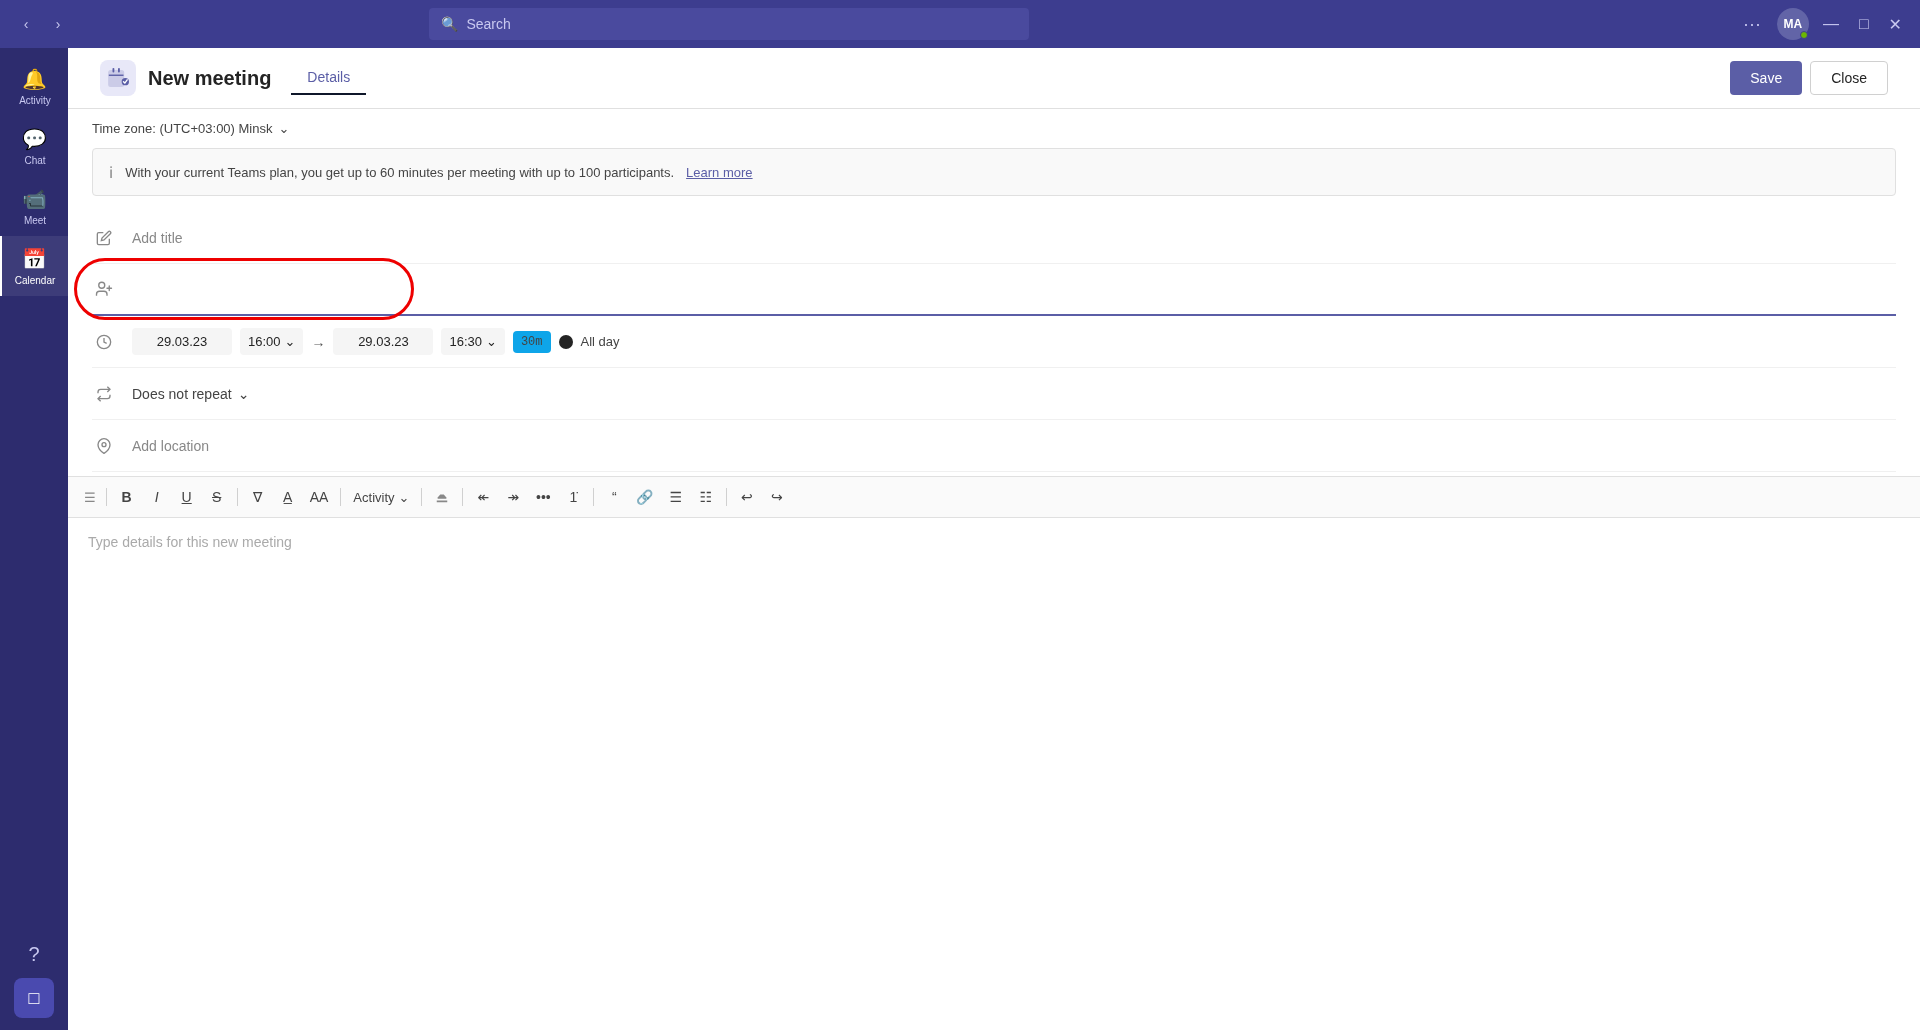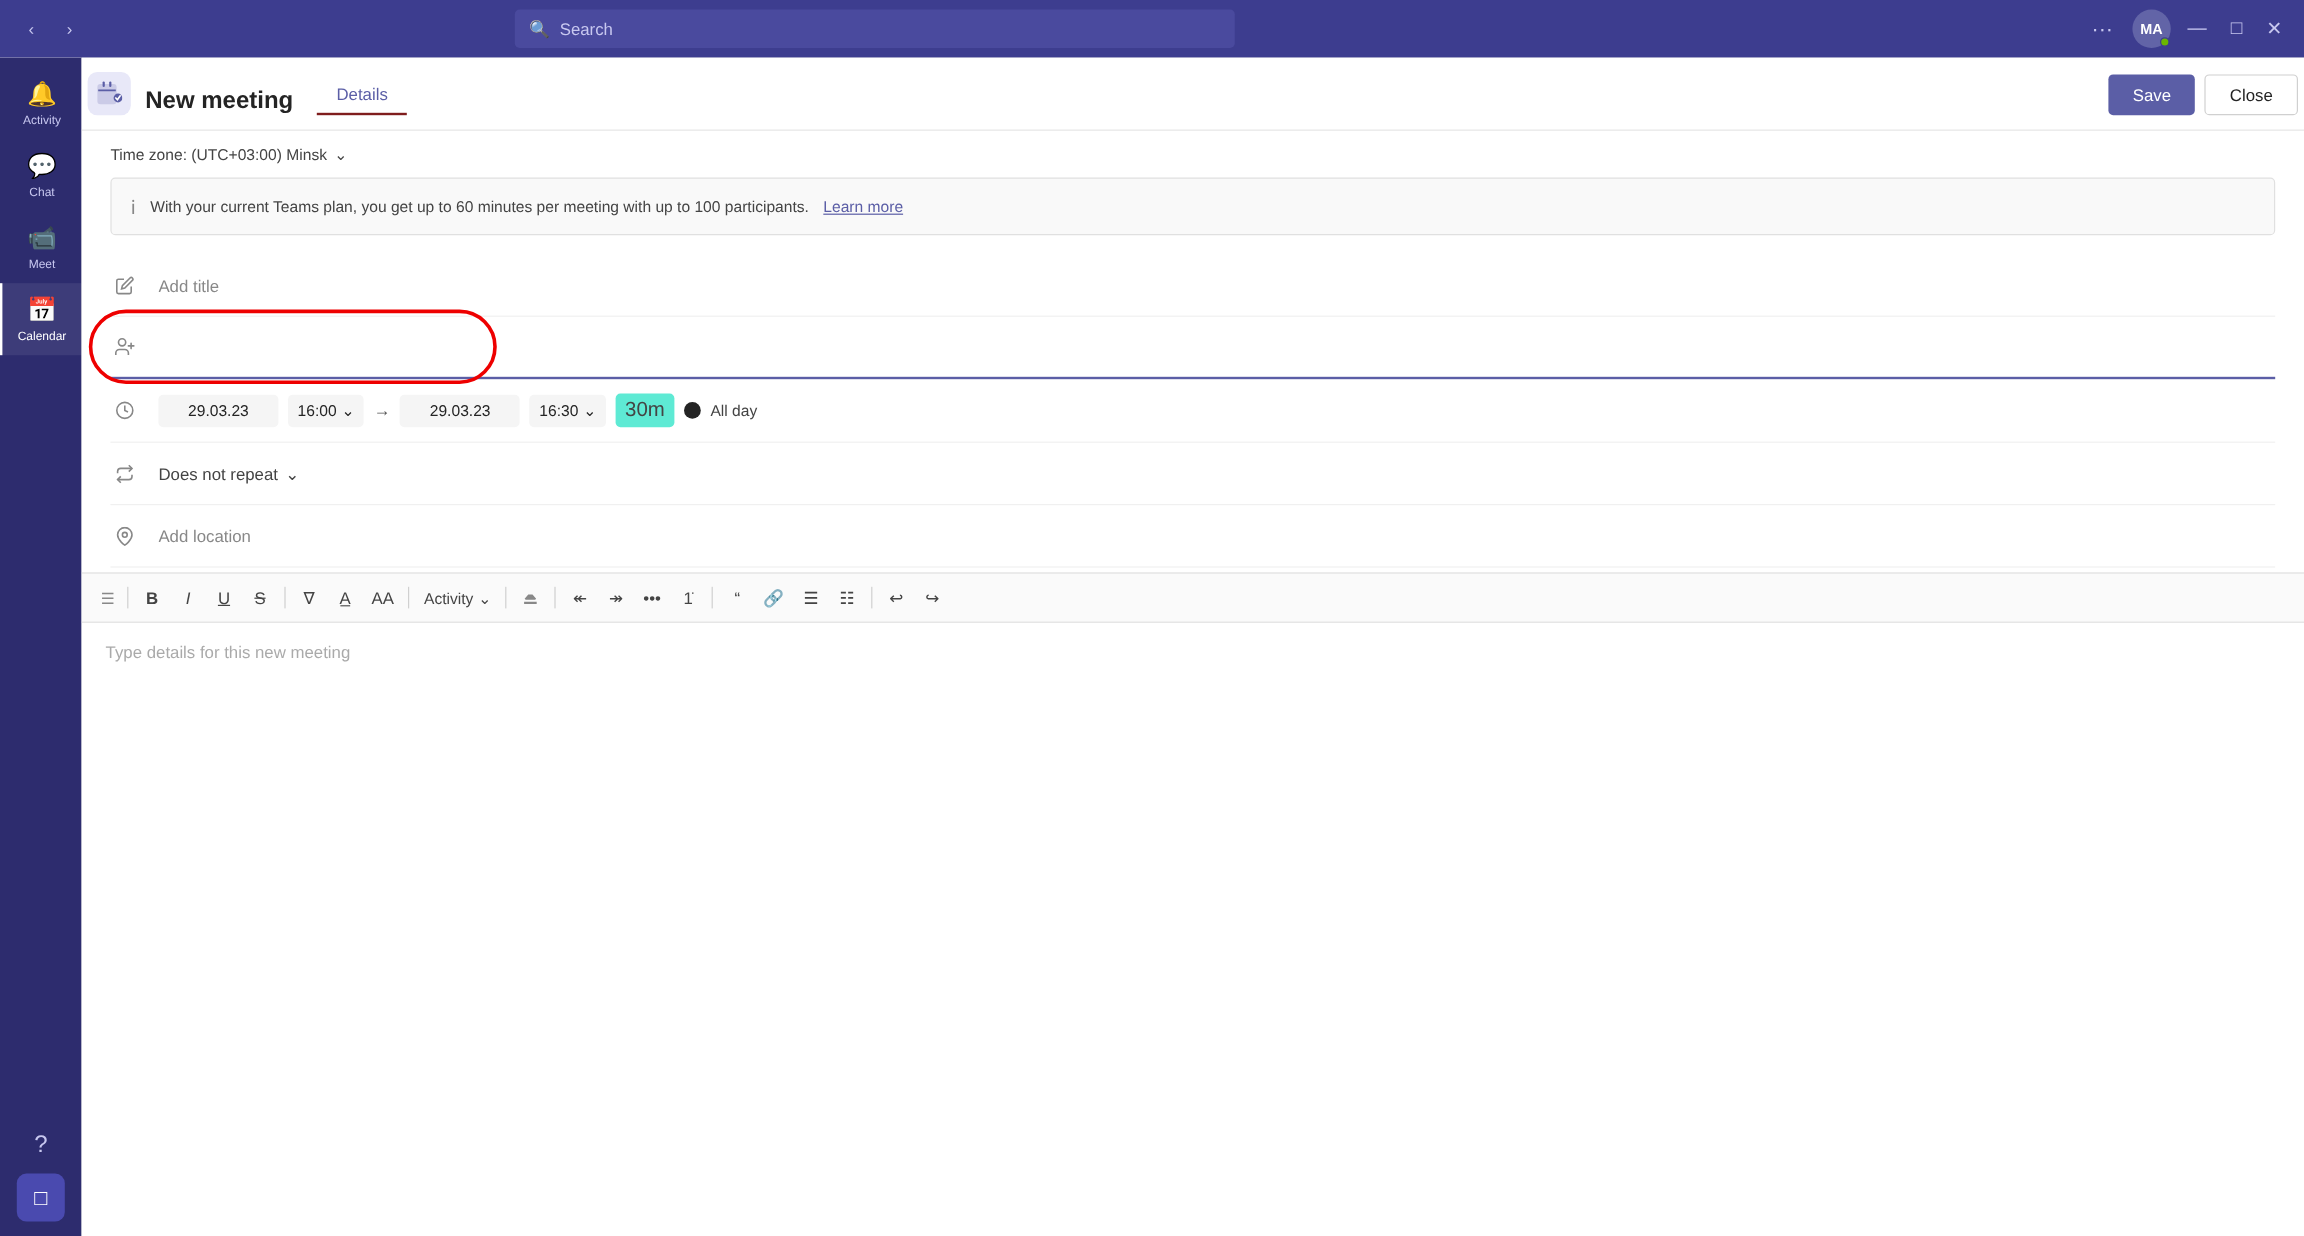--- a/index.html
+++ b/index.html
@@ -71,35 +71,35 @@
       background: #4a4aaf; border: none; color: white; cursor: pointer;
       width: 40px; height: 40px; border-radius: 8px; font-size: 18px;
       display: flex; align-items: center; justify-content: center;
     }
 
     
     .content { flex: 1; background: #f3f2f1; display: flex; flex-direction: column; overflow: hidden; }
 
     
     .meeting-header {
-      background: white; padding: 12px 5px;
-      display: flex; align-items: flex-end; gap: 12px; border-bottom: 1px solid #e0e0e0;
+      background: white; padding: 12px 32px;
+      display: flex; align-items: center; gap: 12px; border-bottom: 1px solid #e0e0e0;
       flex-shrink: 0;
     }
     .meeting-icon {
       width: 36px; height: 36px; background: #e8e8f8; border-radius: 8px;
       display: flex; align-items: center; justify-content: center; font-size: 18px; color: #5b5ea6;
     }
     .meeting-title { font-size: 20px; font-weight: 600; color: #242424; }
     .tab-area { display: flex; gap: 0; margin-left: 8px; }
     .tab {
       padding: 8px 16px; font-size: 14px; cursor: pointer; color: #444;
       border-bottom: 2px solid transparent; font-weight: 500;
     }
-    .tab.active { color: #5b5ea6; border-bottom: 2px solid #7f1d1d; }
+    .tab.active { color: #5b5ea6; border-bottom: 2px solid #0f172a; }
     .header-actions { margin-left: auto; display: flex; gap: 8px; }
     .btn-save {
       background: #5b5ea6; color: white; border: none; border-radius: 4px;
       padding: 8px 20px; font-size: 14px; cursor: pointer; font-weight: 400;
     }
     .btn-close {
       background: white; color: #242424; border: 1px solid #d0d0d0; border-radius: 4px;
       padding: 8px 20px; font-size: 14px; cursor: pointer; font-weight: 500;
     }
 
@@ -160,21 +160,21 @@
     .date-field {
       background: #f5f5f5; border: none; border-radius: 4px; padding: 6px 12px;
       font-size: 13px; color: #242424; cursor: pointer; min-width: 100px;
     }
     .time-select {
       background: #f5f5f5; border: none; border-radius: 4px; padding: 6px 8px;
       font-size: 13px; color: #242424; cursor: pointer; display: flex; align-items: center; gap: 4px;
     }
     .arrow-icon { color: #555; font-size: 14px; }
     .duration-badge {
-      background: #5eead4; border-radius: 4px; padding: 4px 8px; font-size: 17px; color: #444;
+      background: #0ea5e9; border-radius: 4px; padding: 4px 8px; font-size: 12px; color: #444; font-family: Liberation Mono, monospace;
     }
     .allday-circle {
       width: 14px; height: 14px; border-radius: 50%; background: #242424;
       display: inline-block; cursor: pointer;
     }
     .allday-label { font-size: 13px; color: #444; cursor: pointer; }
 
     .repeat-select {
       display: flex; align-items: center; gap: 6px; cursor: pointer;
       font-size: 14px; color: #444;

